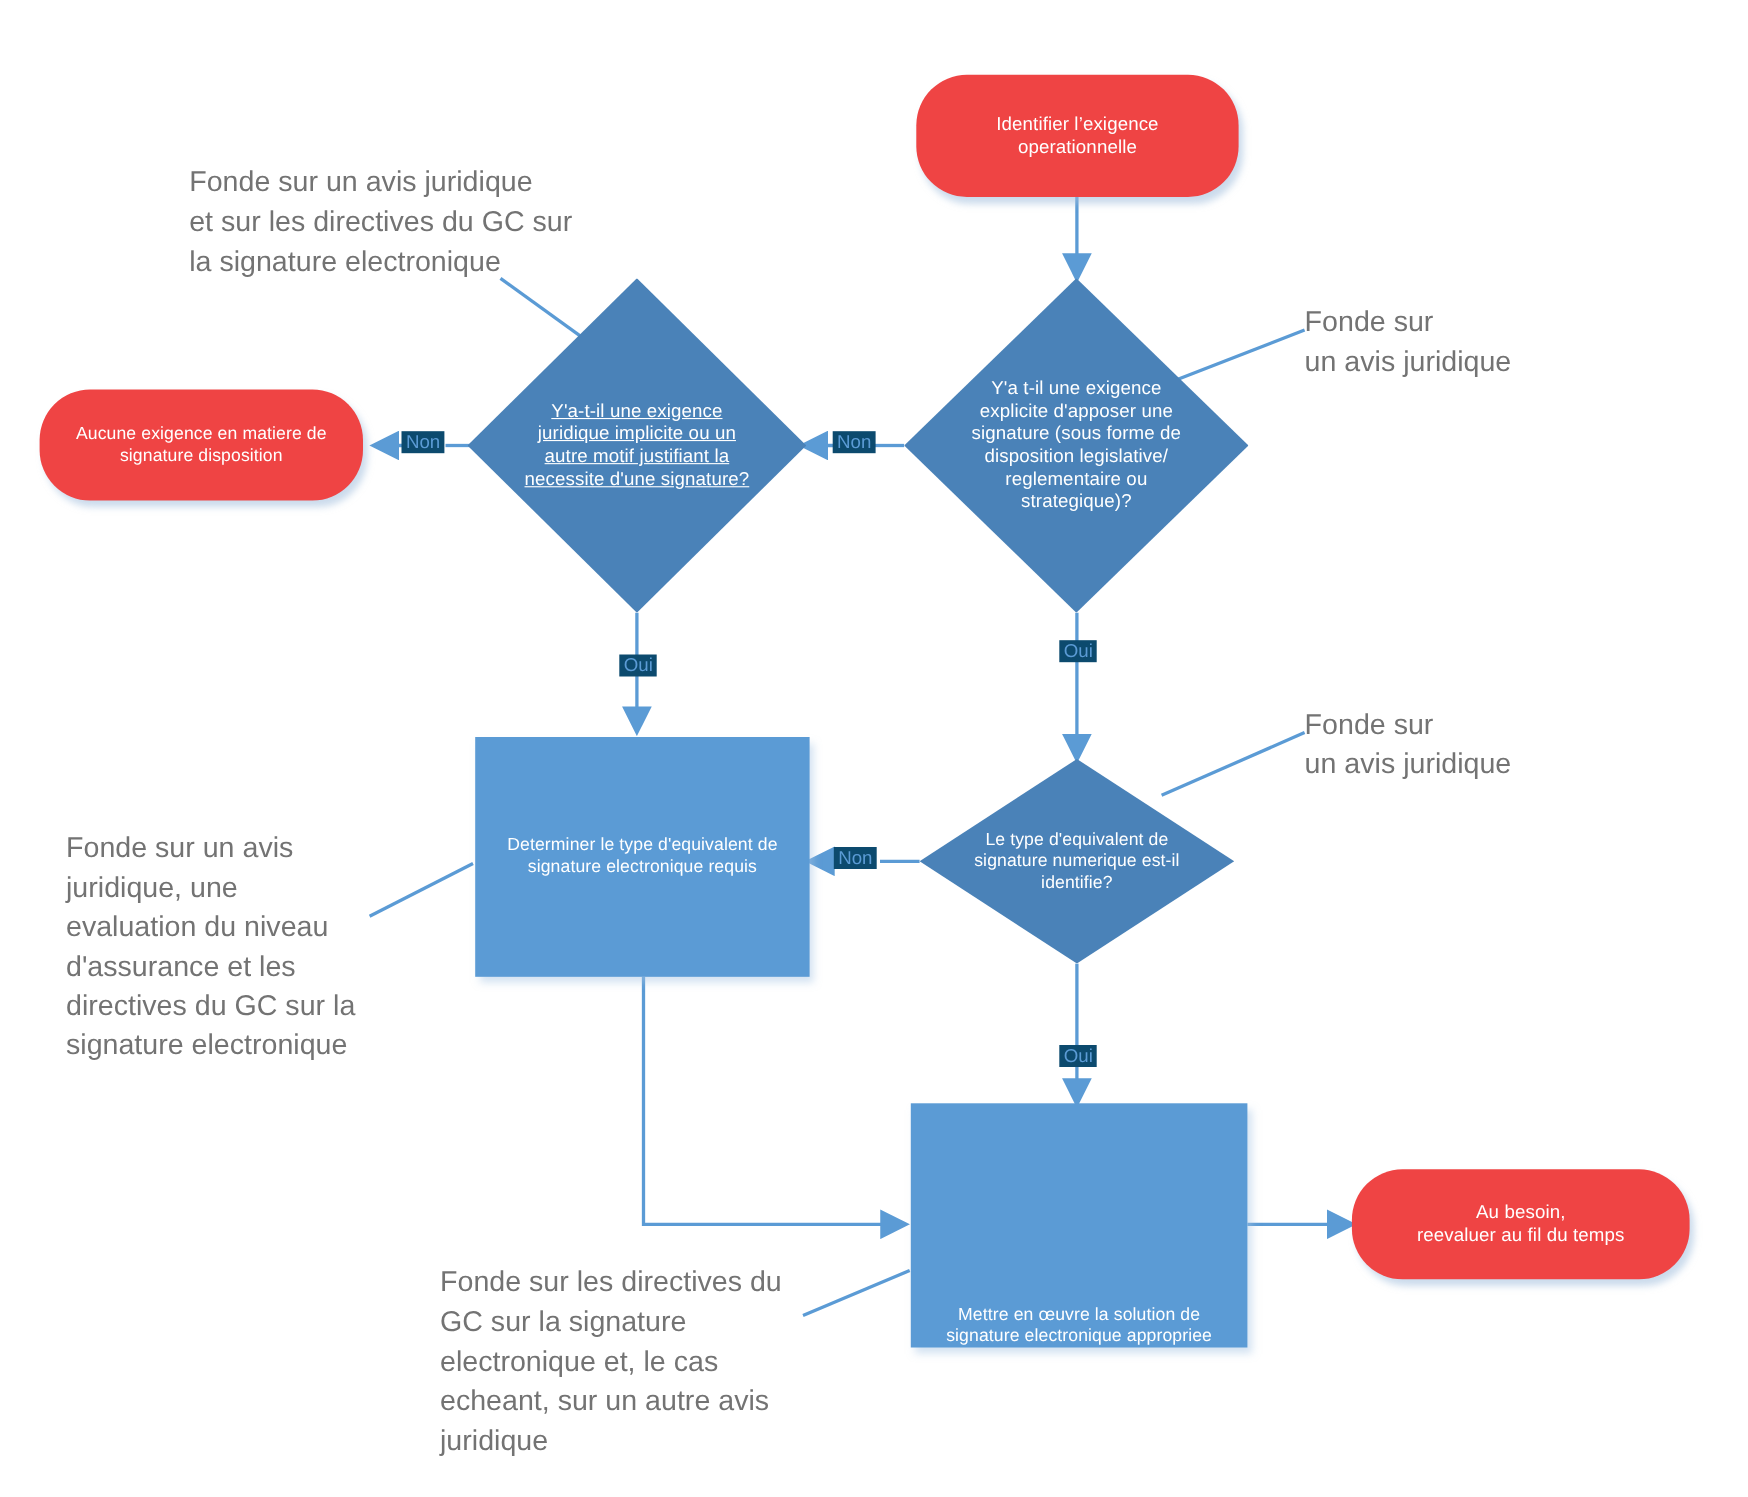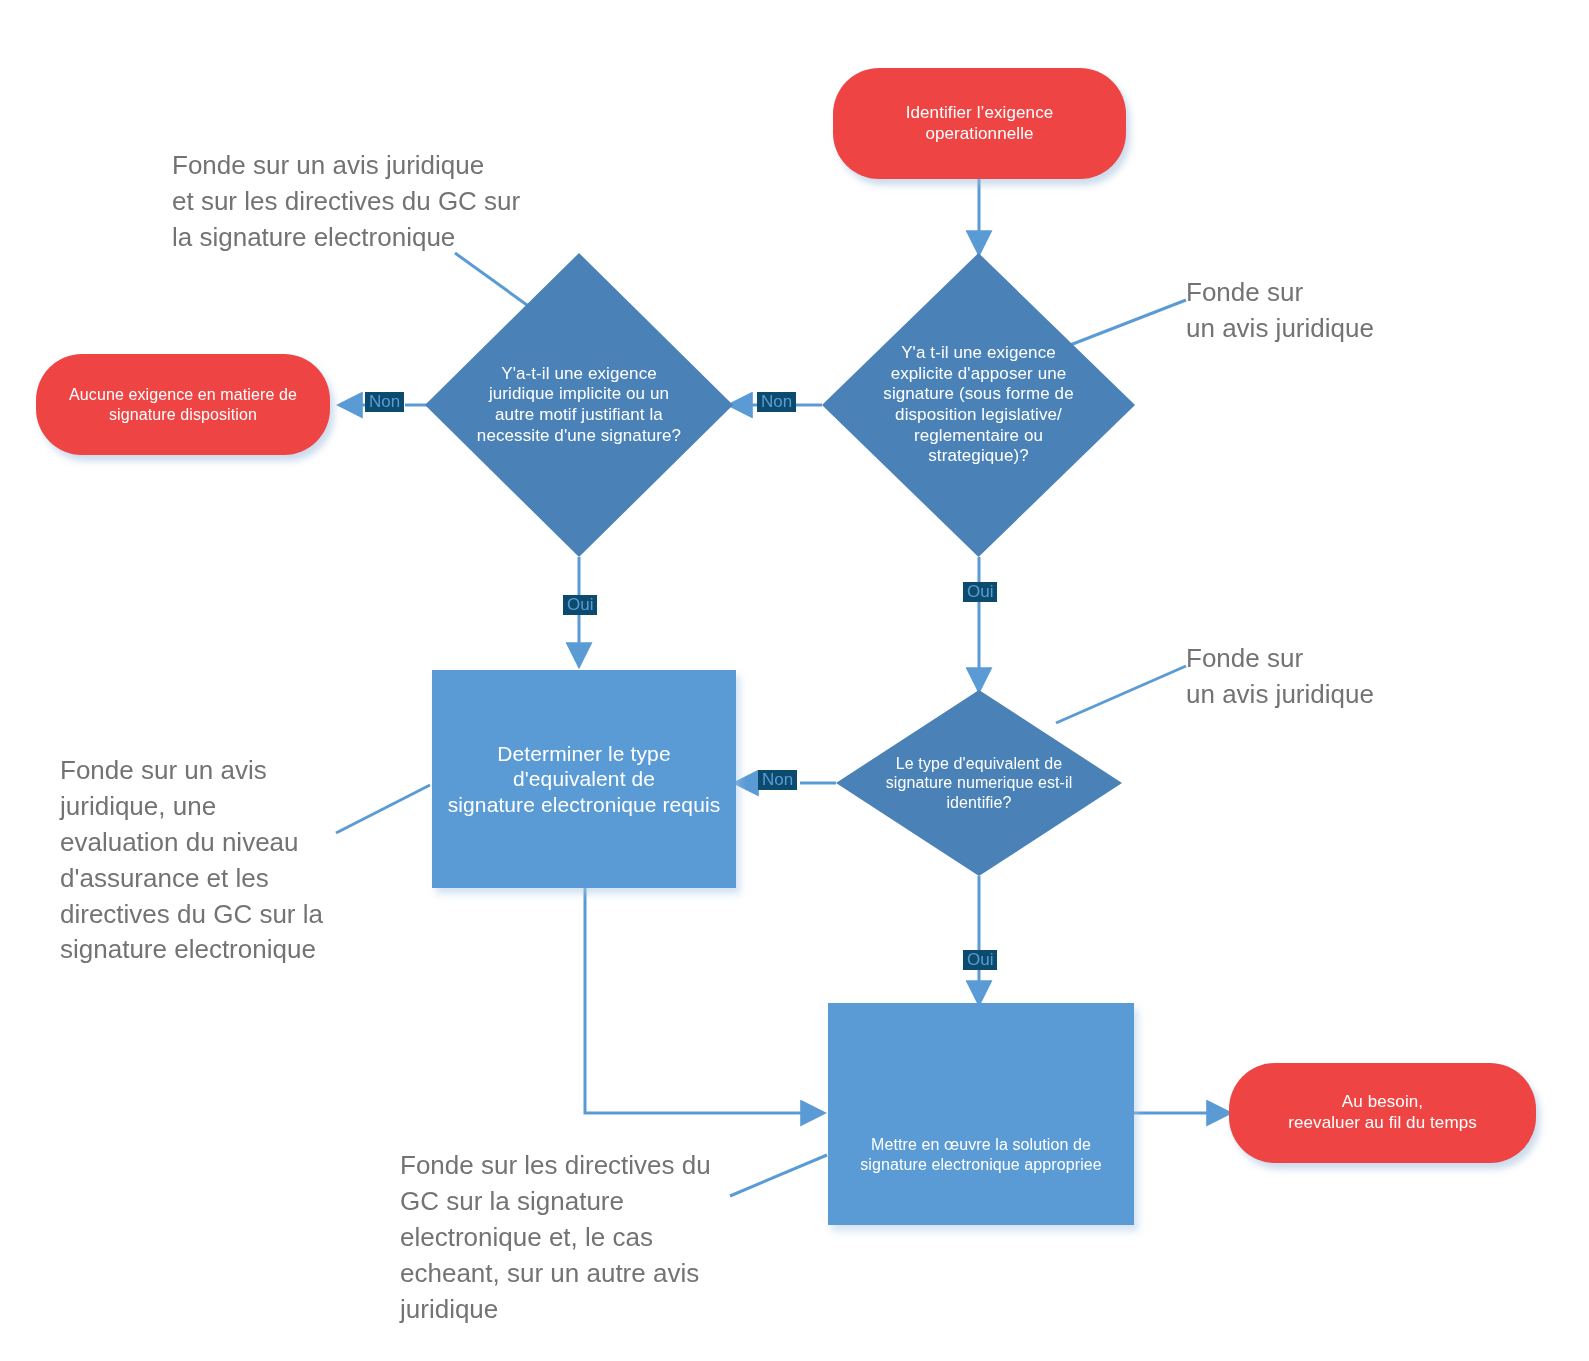--- a/index.html
+++ b/index.html
@@ -102,44 +102,44 @@
     <div class="txt" style="max-width:232px;">Y'a t-il une exigence
 explicite d'apposer une
 signature (sous forme de
 disposition legislative/
 reglementaire ou
 strategique)?</div>
   </div>
 
   <div class="node dec" style="left:425px;top:253px;width:308px;height:304px;">
     <div class="dshape"></div>
-    <div class="txt" style="max-width:252px;">Y'a-t-il une exigence
+    <div class="txt" style="max-width:252px;text-decoration:underline;">Y'a-t-il une exigence
 juridique implicite ou un
 autre motif justifiant la
 necessite d'une signature?</div>
   </div>
 
   <div class="node term" style="left:36px;top:354px;width:294px;height:101px;">
     <div class="txt" style="font-size:16px;">Aucune exigence en matiere de
 signature disposition</div>
   </div>
 
   <div class="node dec" style="left:836px;top:690px;width:286px;height:186px;">
     <div class="dshape"></div>
     <div class="txt" style="max-width:224px;font-size:16px;">Le type d'equivalent de
 signature numerique est-il
 identifie?</div>
   </div>
 
   <div class="node proc" style="left:432px;top:670px;width:304px;height:218px;">
-    <div class="txt" style="font-size:21px;">Determiner le type d'equivalent de
+    <div class="txt" style="font-size:16px;">Determiner le type d'equivalent de
 signature electronique requis</div>
   </div>
 
-  <div class="node proc" style="left:828px;top:1003px;width:306px;height:222px;align-items:center;padding-top:82px;">
+  <div class="node proc" style="left:828px;top:1003px;width:306px;height:222px;align-items:flex-end;padding-top:82px;">
     <div class="txt" style="font-size:16px;">Mettre en œuvre la solution de
 signature electronique appropriee</div>
   </div>
 
   <div class="node term" style="left:1229px;top:1063px;width:307px;height:100px;align-items:center;">
     <div class="txt">Au besoin,
 reevaluer au fil du temps</div>
   </div>
 
   <div class="elabel" style="left:757px;top:392px;">Non</div>

